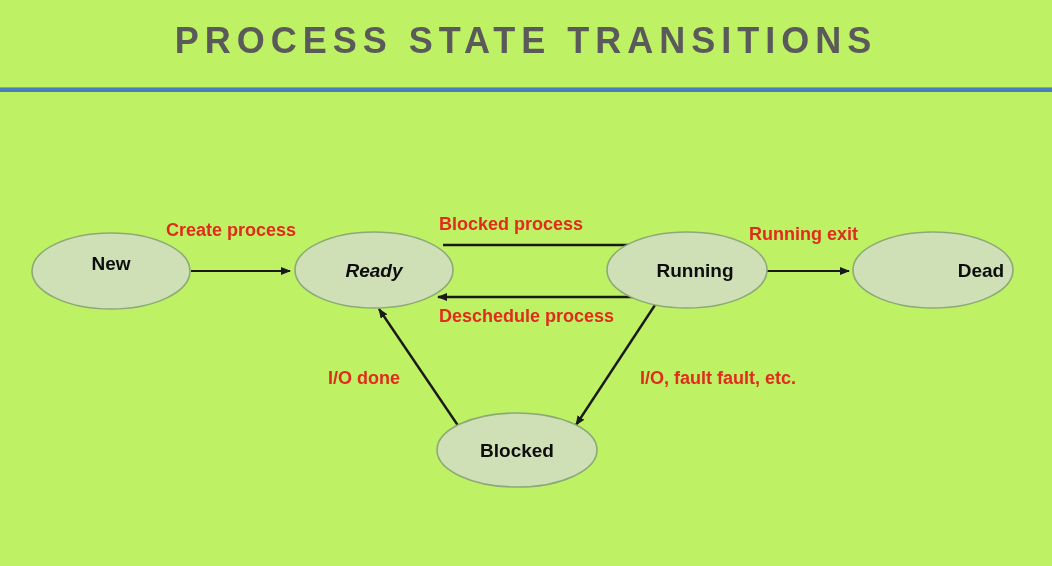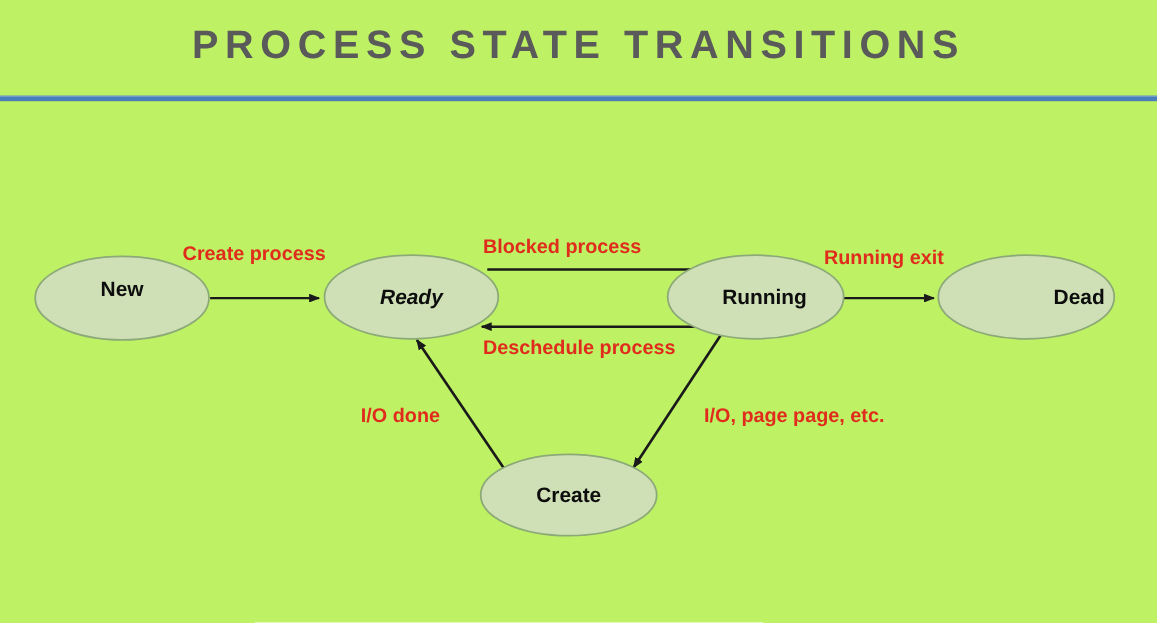--- a/index.html
+++ b/index.html
@@ -126,23 +126,23 @@
       </g>
       <g>
         <ellipse cx="517" cy="350" rx="80" ry="37" fill="#d0e0b6" stroke="#8ca978" stroke-width="1.6"></ellipse>
       </g>
     </svg>
 
     <div class="node-label" style="left:31px;  top:153px; width:160px;">New</div>
     <div class="node-label" style="left:294px; top:160px; width:160px;font-style:italic;">Ready</div>
     <div class="node-label" style="left:607px; top:160px; width:176px;">Running</div>
     <div class="node-label" style="left:853px; top:160px; width:160px;margin-left:48px;">Dead</div>
-    <div class="node-label" style="left:437px; top:340px; width:160px;">Create</div>
+    <div class="node-label" style="left:437px; top:340px; width:160px;">Blocked</div>
 
     <div class="edge-label" style="left:166px; top:120px;text-align:center;">Create process</div>
     <div class="edge-label" style="left:439px; top:114px;">Blocked process</div>
     <div class="edge-label" style="left:426px; top:206px;margin-left:13px;">Deschedule process</div>
     <div class="edge-label" style="left:749px; top:124px;">Running exit</div>
     <div class="edge-label" style="left:328px; top:268px;">I/O done</div>
-    <div class="edge-label" style="left:640px; top:268px;">I/O, page page, etc.</div>
+    <div class="edge-label" style="left:640px; top:268px;">I/O, fault fault, etc.</div>
 
   </div>
 </div>
 
 </body></html>

